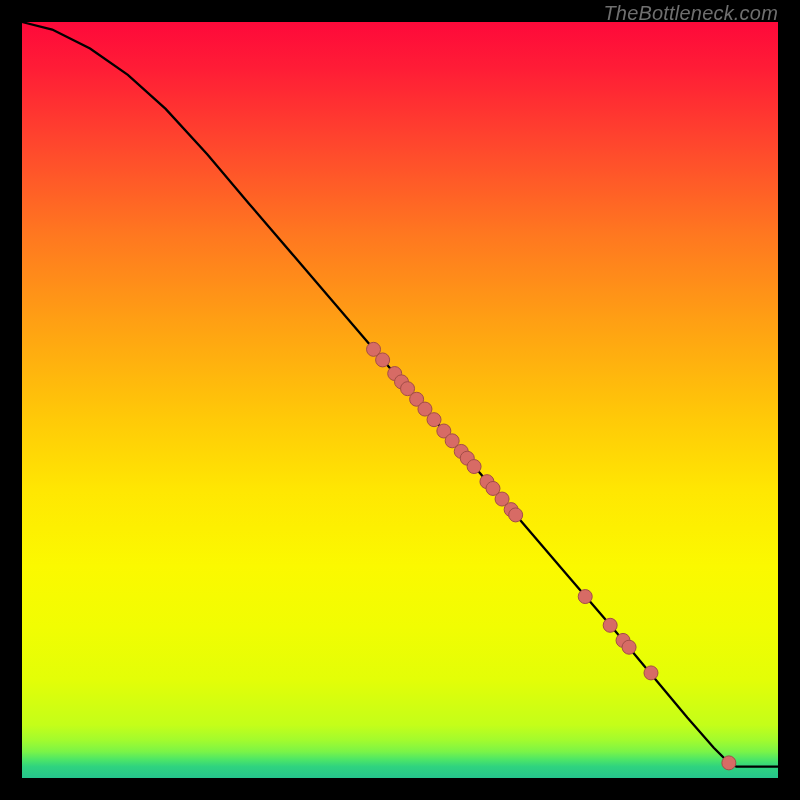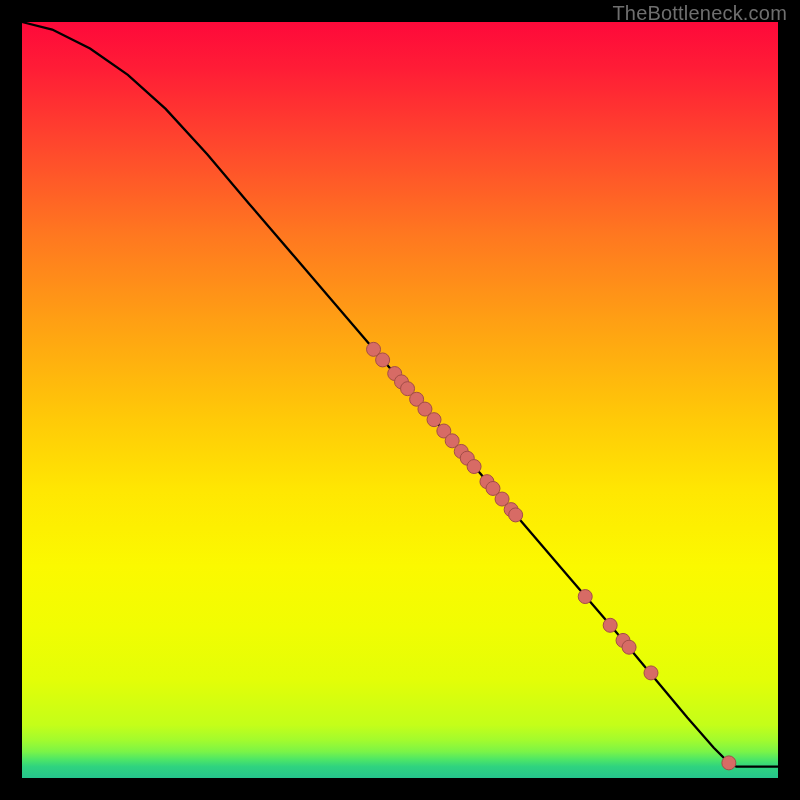--- a/index.html
+++ b/index.html
@@ -46,26 +46,27 @@
     position: absolute;
     left: 22px;
     top: 22px;
     width: 756px;
     height: 756px;
     overflow: visible;
   }
   .watermark {
     position: absolute;
     top: 2px;
-    right: 13px;
+    right: 22px;
     color: #6f6f6f;
     font-size: 20px;
     font-weight: 500;
     letter-spacing: 0.2px;
     user-select: none;
+    font-style: italic;
   }
 </style>
 </head>
 <body>
 
 <div class="stage">
   <div class="plot"></div>
 
   <svg class="overlay" viewBox="0 0 756 756">
     <path id="curve-path" fill="none" stroke="#000000" stroke-width="2.3" stroke-linecap="round" d="M0.00 0.00 L30.24 7.56 L68.04 26.46 L105.84 52.92 L143.64 86.94 L185.22 132.30 L226.80 181.44 L272.16 234.36 L317.52 287.28 L362.88 340.20 L408.24 393.12 L453.60 446.04 L498.96 498.96 L544.32 551.88 L589.68 604.80 L627.48 650.16 L665.28 695.52 L691.74 725.76 L706.86 740.88 L714.42 744.66 L756.00 744.66"></path>

